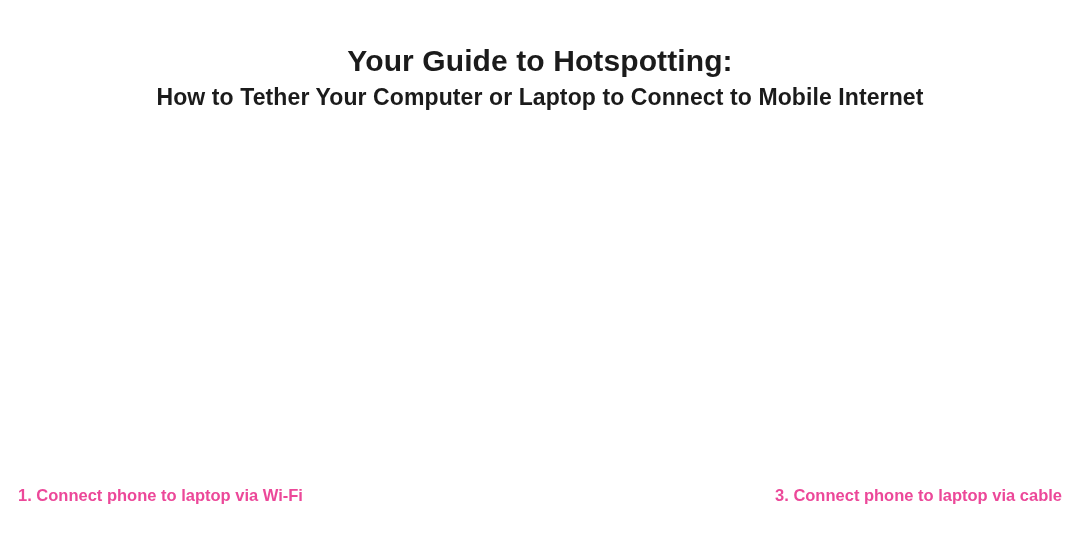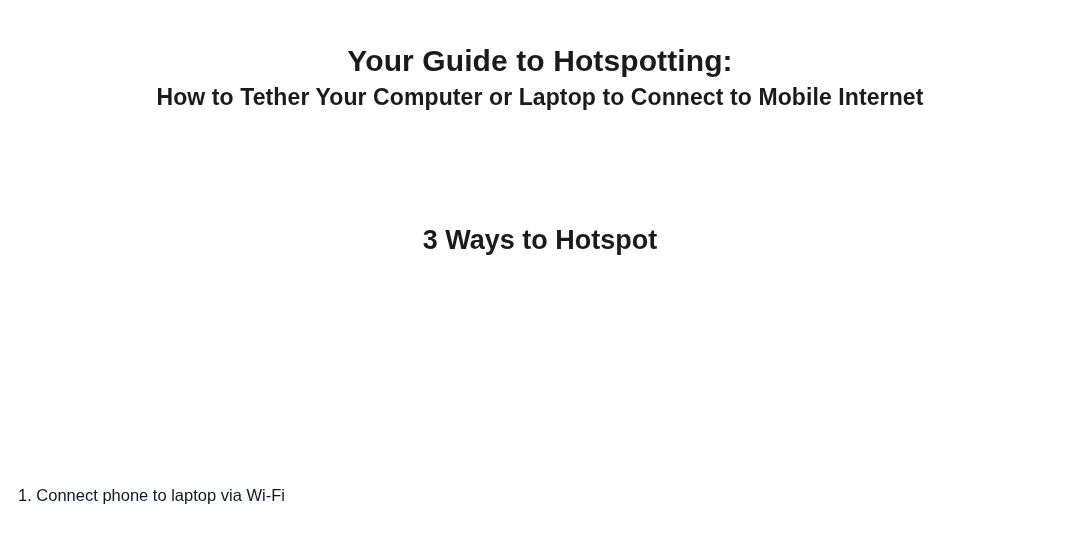--- a/index.html
+++ b/index.html
@@ -58,37 +58,37 @@
     display: flex;
     flex-direction: row;
     align-items: flex-start;
     justify-content: space-between;
     padding: 0 18px;
     box-sizing: border-box;
   }
   .step {
     width: 330px;
     font-size: 16.5px;
-    font-weight: normal;
-    color: #0f172a;
+    font-weight: bold;
+    color: #ec4899;
     line-height: 1.25;
   }
   .step-1 { text-align: left; }
   .step-2 { text-align: center; }
   .step-3 { text-align: right; }
 </style>
 </head>
 <body>
 
 <div class="page">
 
   <div class="title-block">
     <div class="title-line title-line-1">Your Guide to Hotspotting:</div>
     <div class="title-line title-line-2">How to Tether Your Computer or Laptop to Connect to Mobile Internet</div>
   </div>
 
-  <div class="subtitle">3 Ways to Hotspot</div>
 
   <div class="steps">
     <div class="step step-1">1. Connect phone to laptop via Wi-Fi</div>
+    <div class="step step-3">3. Connect phone to laptop via cable</div>
   </div>
 
 </div>
 
 </body></html>

